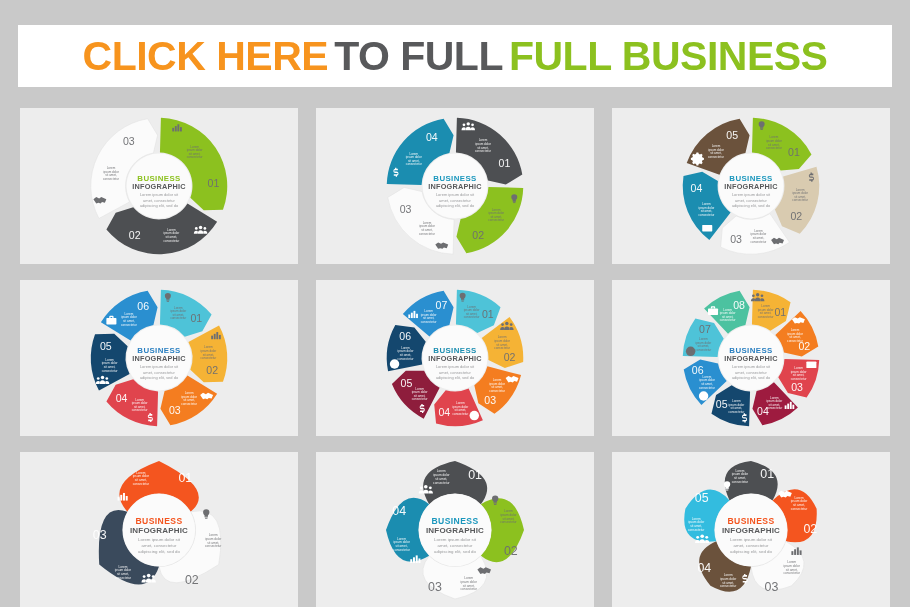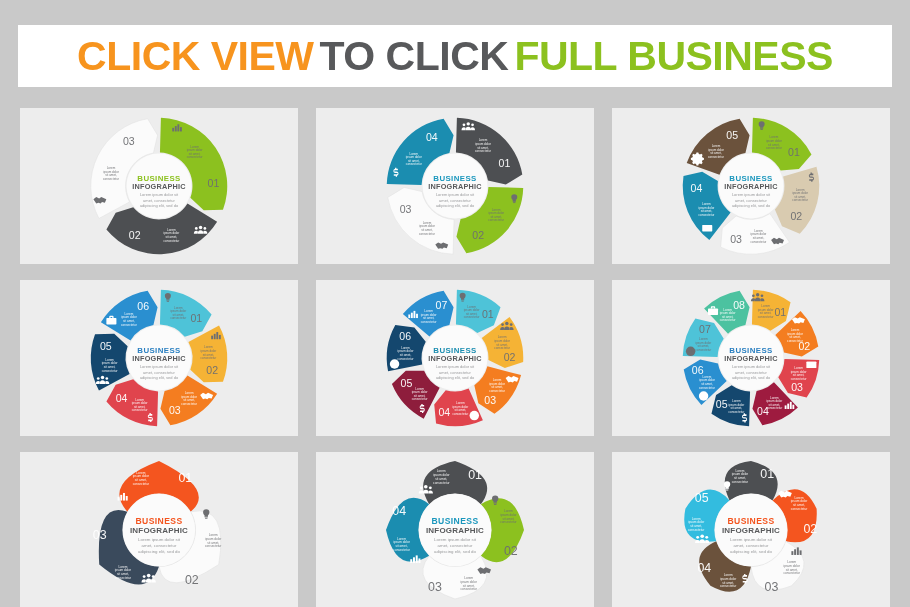--- a/index.html
+++ b/index.html
@@ -46,21 +46,21 @@
   }
   .card svg{display:block;}
 </style>
 </head>
 <body>
 
 <div class="page">
 
   <div class="banner">
     <div class="banner-text">
-      <span class="b-orange">CLICK VIEW</span><span class="b-gray">TO CLICK</span><span class="b-green">FULL BUSINESS</span>
+      <span class="b-orange">CLICK HERE</span><span class="b-gray">TO FULL</span><span class="b-green">FULL BUSINESS</span>
     </div>
   </div>
 
   <div class="grid" id="grid">
       <div class="card">
         <div class="card-inner">
           <svg width="268" height="150" viewBox="0 0 268 150">
             <path d="M134.93376940301295,41.570538727762944 L135.90565184288357,6.776609648495821 A68.25,68.25 0 0 1 197.96949578282158,98.79004222971389 L178.7268312481192,99.18370744043948 L165.3450529335826,86.6571206925598 A33.4425,33.4425 0 0 0 134.93376940301295,41.570538727762944 Z" fill="#8cc11f"></path>
             <text x="188.49225937218364" y="75.57163763369948" font-size="10.57875" font-family="&quot;Liberation Sans&quot;, sans-serif" fill="#6d6e71" text-anchor="middle" opacity="0.95">01</text>
             <g>

